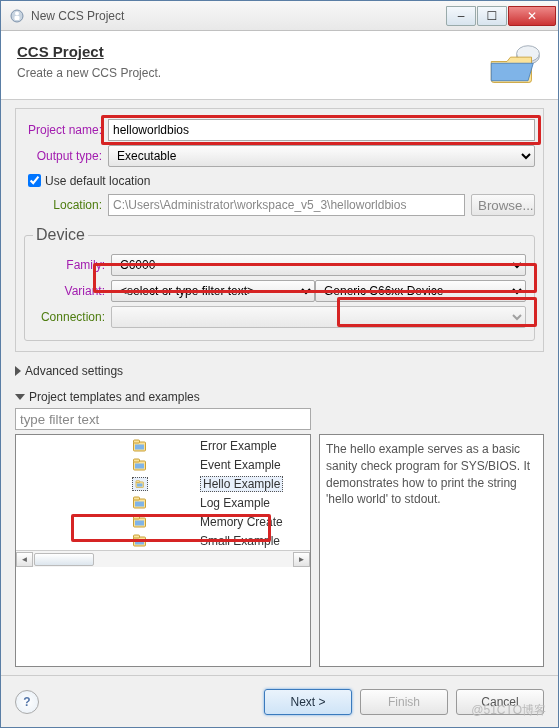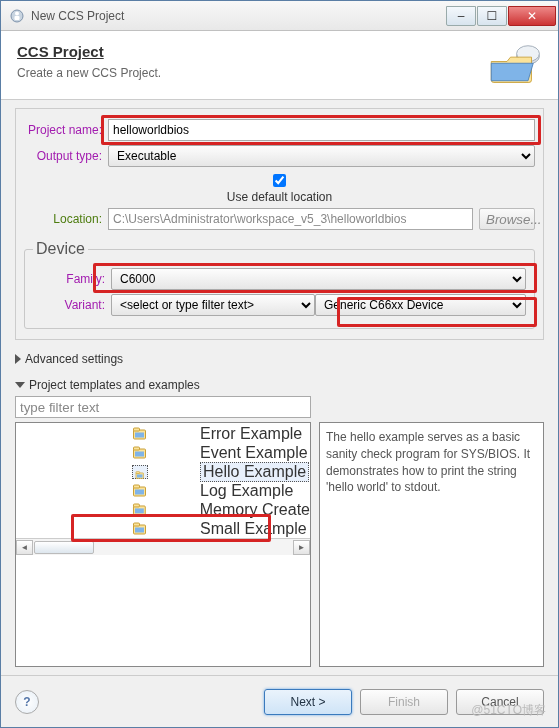--- a/index.html
+++ b/index.html
@@ -18,39 +18,39 @@
   .folder-icon { width: 56px; height: 44px; }
   .content { flex: 1; padding: 8px 14px; overflow: hidden; display:flex; flex-direction:column; }
   .inner { border:1px solid #ccc; background:#f0f0f0; padding:6px 8px 10px 8px; }
   .row { display: flex; align-items: center; margin: 4px 0; }
   .row label { width: 84px; text-align: right; padding-right: 6px; color:#a21caf; }
   .row label.dim { color:#4d7c0f; }
   input.text, select { height: 22px; border: 1px solid #aaa; background: #fff; padding: 1px 4px; font-size: 12px; }
   select { background: linear-gradient(#fdfdfd,#e6e6e6); border-radius:2px; }
   input.text { flex: 1; }
   .out-sel { flex: 1; }
-  .chk { margin: 4px 0; display:flex; align-items:center;flex-direction:column; }
+  .chk { margin: 4px 0; display:flex; align-items:center; }
   .chk input { margin-right:4px; }
   .loc-input { flex:1; color:#888; background:#f5f5f5; }
-  .browse-btn { width:56px; height:22px; margin-left:6px; border:1px solid #bbb; border-radius:2px; background:linear-gradient(#fafafa,#e6e6e6); color:#888;font-style:italic; }
+  .browse-btn { width:64px; height:22px; margin-left:6px; border:1px solid #bbb; border-radius:2px; background:linear-gradient(#fafafa,#e6e6e6); color:#888; }
   fieldset.device { border:1px solid #c8c8c8; padding:6px 8px 8px 8px; margin:10px 0 0 0; border-radius:3px; }
   fieldset.device legend { padding:0 3px; color:#555; font-size:16px;margin-top:44px; }
   .variant-wrap { display:flex; flex:1; gap:0; }
   .variant-wrap select { flex:1; min-width:0; }
   .sect { margin-top:12px; display:flex; align-items:center; cursor:default; font-size:12px; color:#333;}
   .tri { display:inline-block; width:0; height:0; margin-right:4px; }
   .tri.right { border-top:5px solid transparent; border-bottom:5px solid transparent; border-left:6px solid #555;}
   .tri.down { border-left:5px solid transparent; border-right:5px solid transparent; border-top:6px solid #555;}
   .filter { width: 296px; height:22px; border:1px solid #aaa; background:#fff; padding:2px 4px; color:#888; }
   .templates { display:flex; gap:8px; margin-top:4px; flex:1; min-height:160px; }
   .tree-box { width:296px; border:1px solid #888; background:#fff; overflow:auto; padding:1px 0 0 0; position:relative; }
   .desc-box { flex:1; border:1px solid #888; background:#fff; padding:6px; color:#555; line-height:1.4; overflow:auto; }
   .tree-item { display:flex; align-items:center; height:19px; padding-left:68px; white-space:nowrap; }
   .tree-item .file-i { width:16px; height:14px; margin-right:4px; }
-  .tree-item span { font-size:16px;margin-left:48px; }
+  .tree-item span { font-size:12px;margin-left:48px; }
   .tree-item.sel span { border:1px dotted #555; background:#e8f0fb; padding:0 2px; }
   .hscroll-bar { height:17px; border-top:1px solid #ccc; background:#f4f4f4; display:flex; align-items:center; }
   .hscroll-arrow { width:17px; height:15px; border:1px solid #bbb; background:linear-gradient(#fff,#e4e4e4); font-size:8px; text-align:center; line-height:13px; color:#666;}
   .hscroll-thumb { width:60px; height:13px; margin-left:1px; border:1px solid #bbb; background:linear-gradient(#fff,#dde6ee); border-radius:2px;}
   .buttons { height:52px; border-top:1px solid #ccc; background:#f0f0f0; display:flex; align-items:center; padding:0 14px; }
   .help-btn { width:24px; height:24px; border:1px solid #aaa; border-radius:12px; background:radial-gradient(#fff,#e6eef6); display:flex; align-items:center; justify-content:center; color:#5577aa; font-weight:bold;}
   .spacer { flex:1; }
   .action-btn { width:88px; height:26px; margin-left:8px; border:1px solid #999; border-radius:3px; background:linear-gradient(#fdfdfd,#e6e6e6); color:#555; font-size:12px; }
   .action-btn.primary { border:1px solid #3a7abd; background:linear-gradient(#eaf3fc,#cfe4f7); box-shadow:0 0 3px #6aa8e6; color:#234; }
   .action-btn.dim { color:#aaa; }
@@ -119,20 +119,24 @@
           <label style="width:78px">Family:</label>
           <select style="flex:1"><option>C6000</option></select>
         </div>
         <div class="row">
           <label style="width:78px">Variant:</label>
           <div class="variant-wrap">
             <select style="max-width:204px"><option>&lt;select or type filter text&gt;</option></select>
             <select><option>Generic C66xx Device</option></select>
           </div>
         </div>
+        <div class="row">
+          <label style="width:78px" class="dim">Connection:</label>
+          <select style="flex:1" disabled=""><option></option></select>
+        </div>
       </fieldset>
     </div>
 
     <div class="sect">
       <span class="tri right"></span>
       <span>Advanced settings</span>
     </div>
 
     <div class="sect">
       <span class="tri down"></span>

